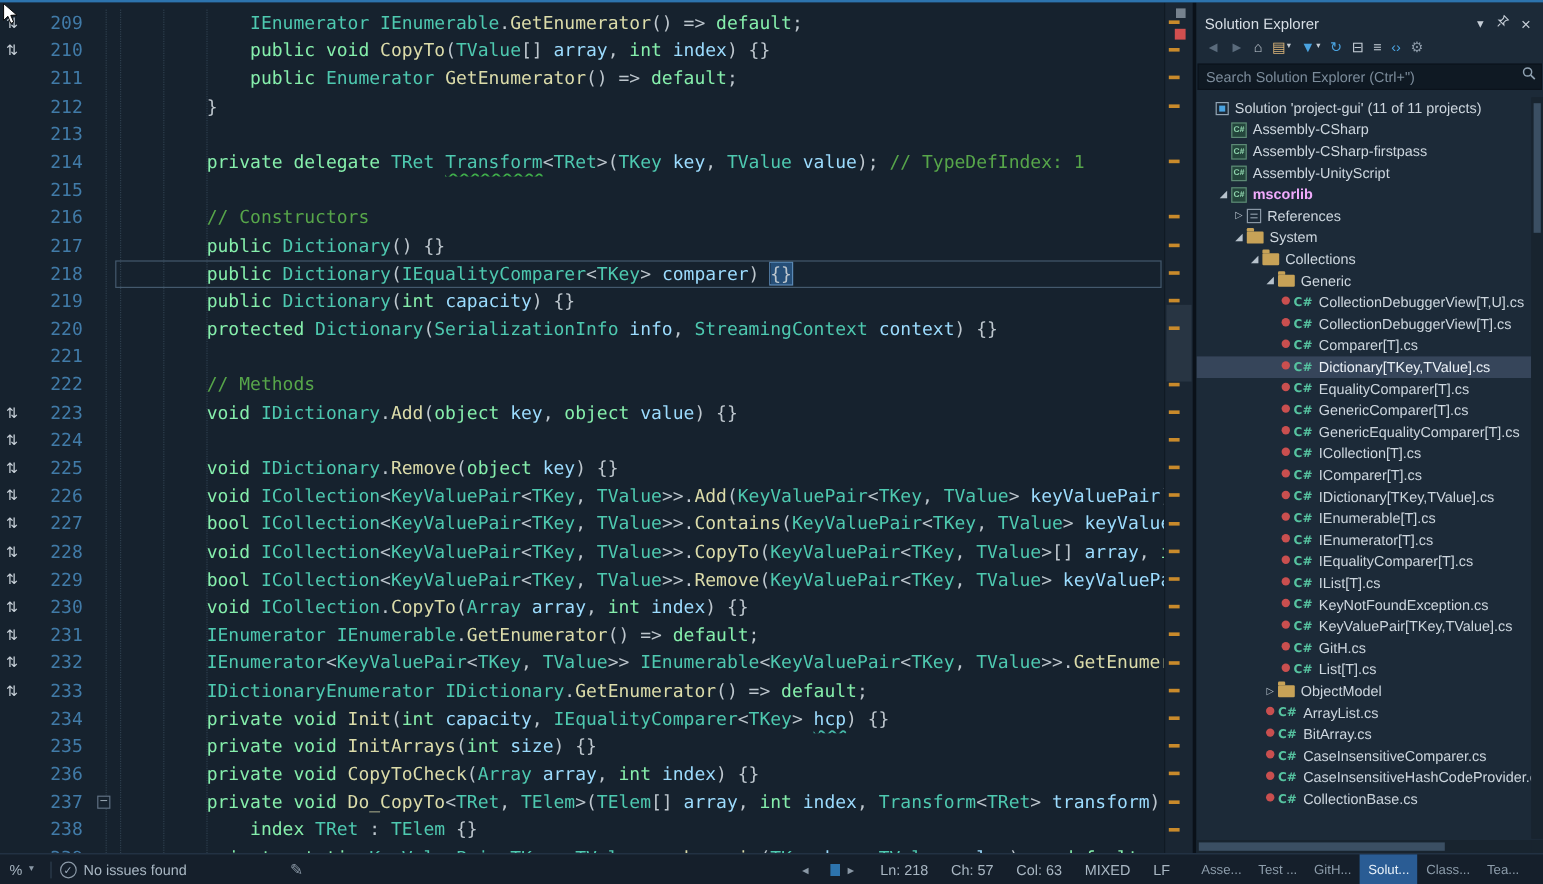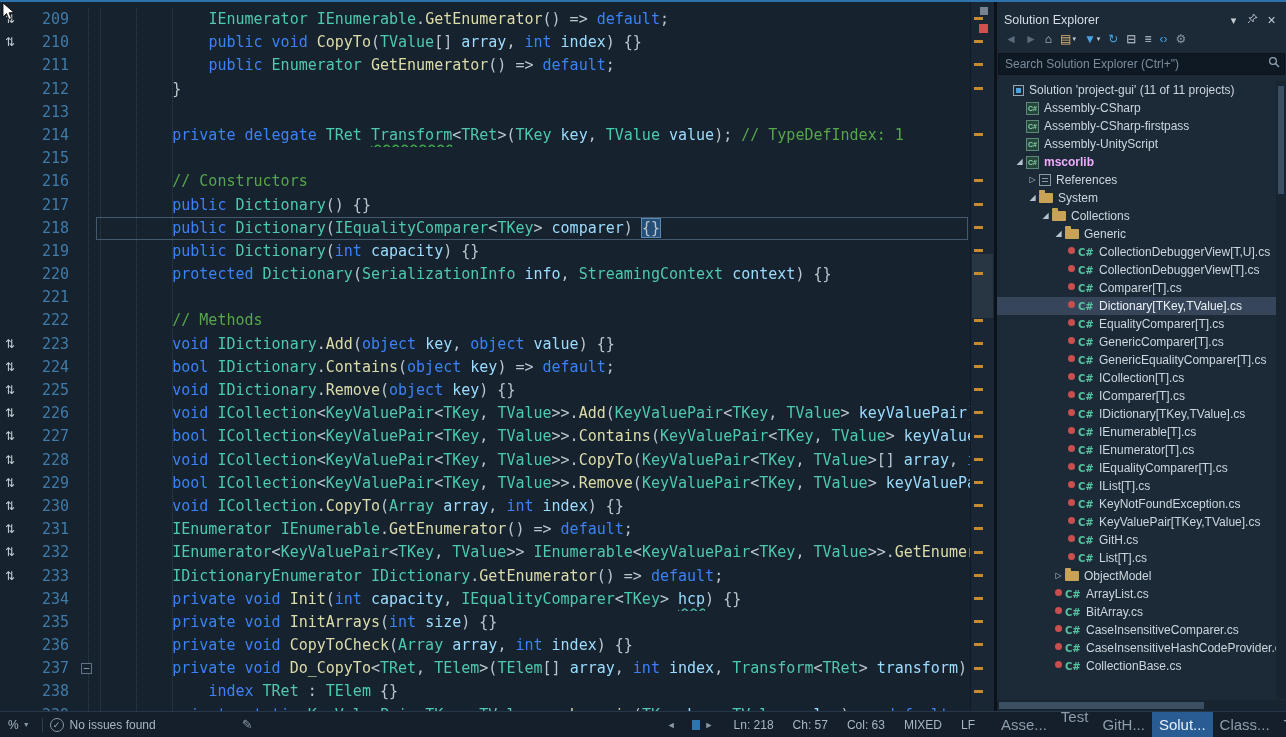--- a/index.html
+++ b/index.html
@@ -13,21 +13,21 @@
   #editor{position:absolute;left:0;top:2px;width:994px;height:709px;background:#16222e;overflow:hidden}
   #code-lines{position:absolute;left:0;top:6px;width:970px}
   .vguide{position:absolute;top:0;bottom:0;width:0;border-left:1px dotted #2e3f4e;z-index:0}
   .line{display:flex;height:23.2px;line-height:23.2px;position:relative;z-index:1;
         font-family:"DejaVu Sans Mono",monospace;font-size:15px}
   .gut{width:30px;flex:none;padding-left:5px;color:#c9d2da;font-family:"DejaVu Sans",sans-serif;font-size:12px}
   .num{width:48px;flex:none;text-align:right;padding-right:9px;color:#417ba8}
   .fold{width:22px;flex:none;position:relative}
   .codetxt{flex:1;white-space:pre;overflow:hidden;color:#c6ccd2}
   .line.current::after{content:"";position:absolute;left:96px;right:2px;top:0;bottom:0;border:1px solid #44596d;pointer-events:none}
-  .k{color:#3b82f6}.t{color:#4ec9b0}.m{color:#dcdcaa}.p{color:#9cdcfe}.c{color:#57a64a}.o{color:#bdc6cd}
+  .k{color:#86efac}.t{color:#4ec9b0}.m{color:#dcdcaa}.p{color:#9cdcfe}.c{color:#57a64a}.o{color:#bdc6cd}
   .sel{background:#264f78;box-shadow:0 0 0 1px #5b89b5}
   .sqg{text-decoration:underline;text-decoration-style:wavy;text-decoration-color:#3fae4a;text-underline-offset:4px}
   .sqt{text-decoration:underline;text-decoration-style:wavy;text-decoration-color:#46b8a8;text-underline-offset:4px}
   .foldbox{position:absolute;left:3px;top:6px;width:11px;height:11px;border:1px solid #5f7183;background:#16222e;
            font-size:9px;line-height:9px;text-align:center;color:#aab8c4;font-family:"DejaVu Sans",sans-serif}
 
   #ruler{position:absolute;right:0;top:0;width:24px;height:709px;background:#1a2633;border-left:1px solid #101a24}
   .rmark{position:absolute;left:3px;width:9px;height:3px;background:#c98a2b}
   .rerr{position:absolute;left:8px;top:22px;width:9px;height:9px;background:#d14f4f}
   .rgray{position:absolute;left:9px;top:5px;width:8px;height:8px;background:#76828e}
@@ -79,21 +79,21 @@
   .sb-caret{font-size:7px;color:#8a98a6}
   .sb-sep{width:1px;height:14px;background:#2e3e4e;margin:0 7px}
   .sb-check{width:14px;height:14px;border:1px solid #8a98a6;border-radius:50%;font-size:9px;line-height:12px;
             text-align:center;color:#9fb0c0;margin-right:6px;flex:none}
   .sb-pen{margin-left:86px;color:#8a98a6;font-size:13px}
   .sb-spacer{flex:1}
   .sb-nav{display:flex;align-items:center;gap:5px;margin-right:16px;color:#8a98a6;font-size:9px}
   .sb-navbox{width:8px;height:10px;background:#2d74ae}
   .sb-item{margin-right:19px}
   #btabs{width:292px;height:100%;display:flex;align-items:stretch}
-  .btab{padding:0 7px;display:flex;align-items:center;color:#8d9dab;font-size:15px}
+  .btab{padding:0 7px;display:flex;align-items:center;color:#8d9dab;font-size:11px}
   .btab.on{background:#2a5c94;color:#e8f1f9}
 </style>
 </head>
 <body>
 
 <div id="topline"></div>
 
 <svg id="cursor" width="16" height="20" viewBox="0 0 16 20">
   <path d="M2 1 L2 15 L5.6 11.6 L8 17.5 L10.4 16.4 L8 10.8 L13 10.5 Z" fill="#ffffff" stroke="#000000" stroke-width="0.8"></path>
 </svg>
@@ -191,21 +191,20 @@
       <div class="line">
         <span class="gut">⇅</span>
         <span class="num">223</span>
         <span class="fold"></span>
         <span class="codetxt"><span class="o">        </span><span class="k">void</span><span class="o"> </span><span class="t">IDictionary</span><span class="o">.</span><span class="m">Add</span><span class="o">(</span><span class="k">object</span><span class="o"> </span><span class="p">key</span><span class="o">, </span><span class="k">object</span><span class="o"> </span><span class="p">value</span><span class="o">) {}</span></span>
       </div>
       <div class="line">
         <span class="gut">⇅</span>
         <span class="num">224</span>
         <span class="fold"></span>
-        <span class="codetxt"><span class="o">        </span><span class="k">bool</span><span class="o"> </span><span class="t">IDictionary</span><span class="o">.</span><span class="m">Contains</span><span class="o">(</span><span class="k">object</span><span class="o"> </span><span class="p">key</span><span class="o">) =&gt; </span><span class="k">default</span><span class="o">;</span></span>
       </div>
       <div class="line">
         <span class="gut">⇅</span>
         <span class="num">225</span>
         <span class="fold"></span>
         <span class="codetxt"><span class="o">        </span><span class="k">void</span><span class="o"> </span><span class="t">IDictionary</span><span class="o">.</span><span class="m">Remove</span><span class="o">(</span><span class="k">object</span><span class="o"> </span><span class="p">key</span><span class="o">) {}</span></span>
       </div>
       <div class="line">
         <span class="gut">⇅</span>
         <span class="num">226</span>

